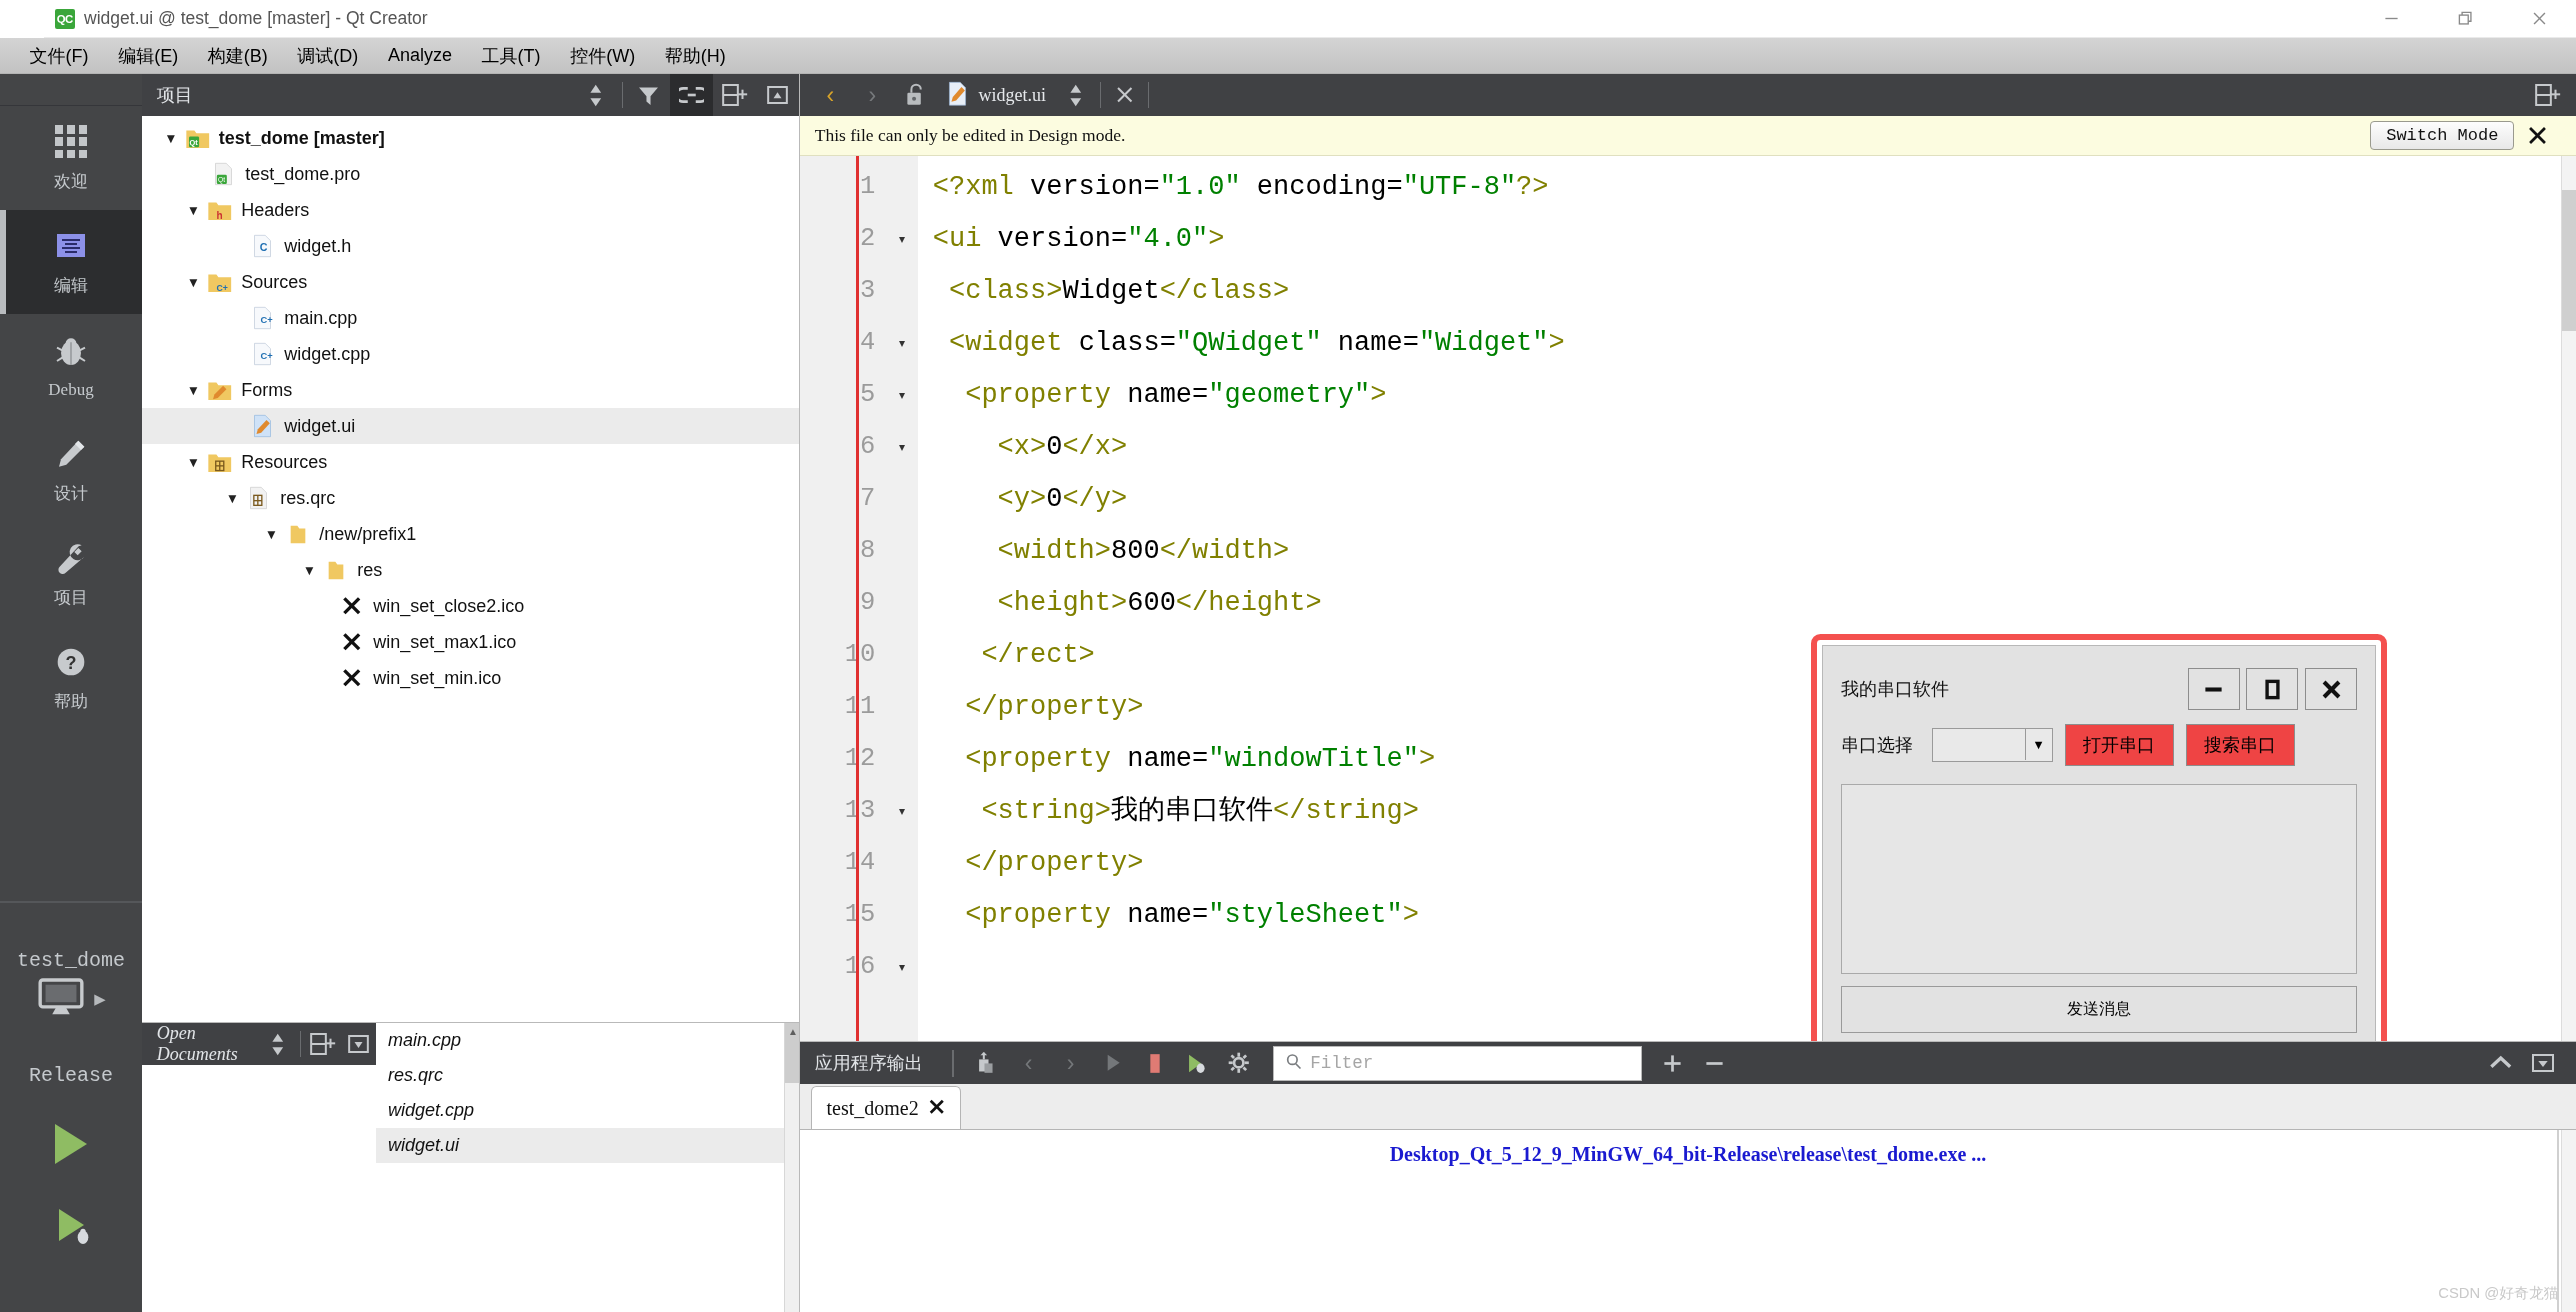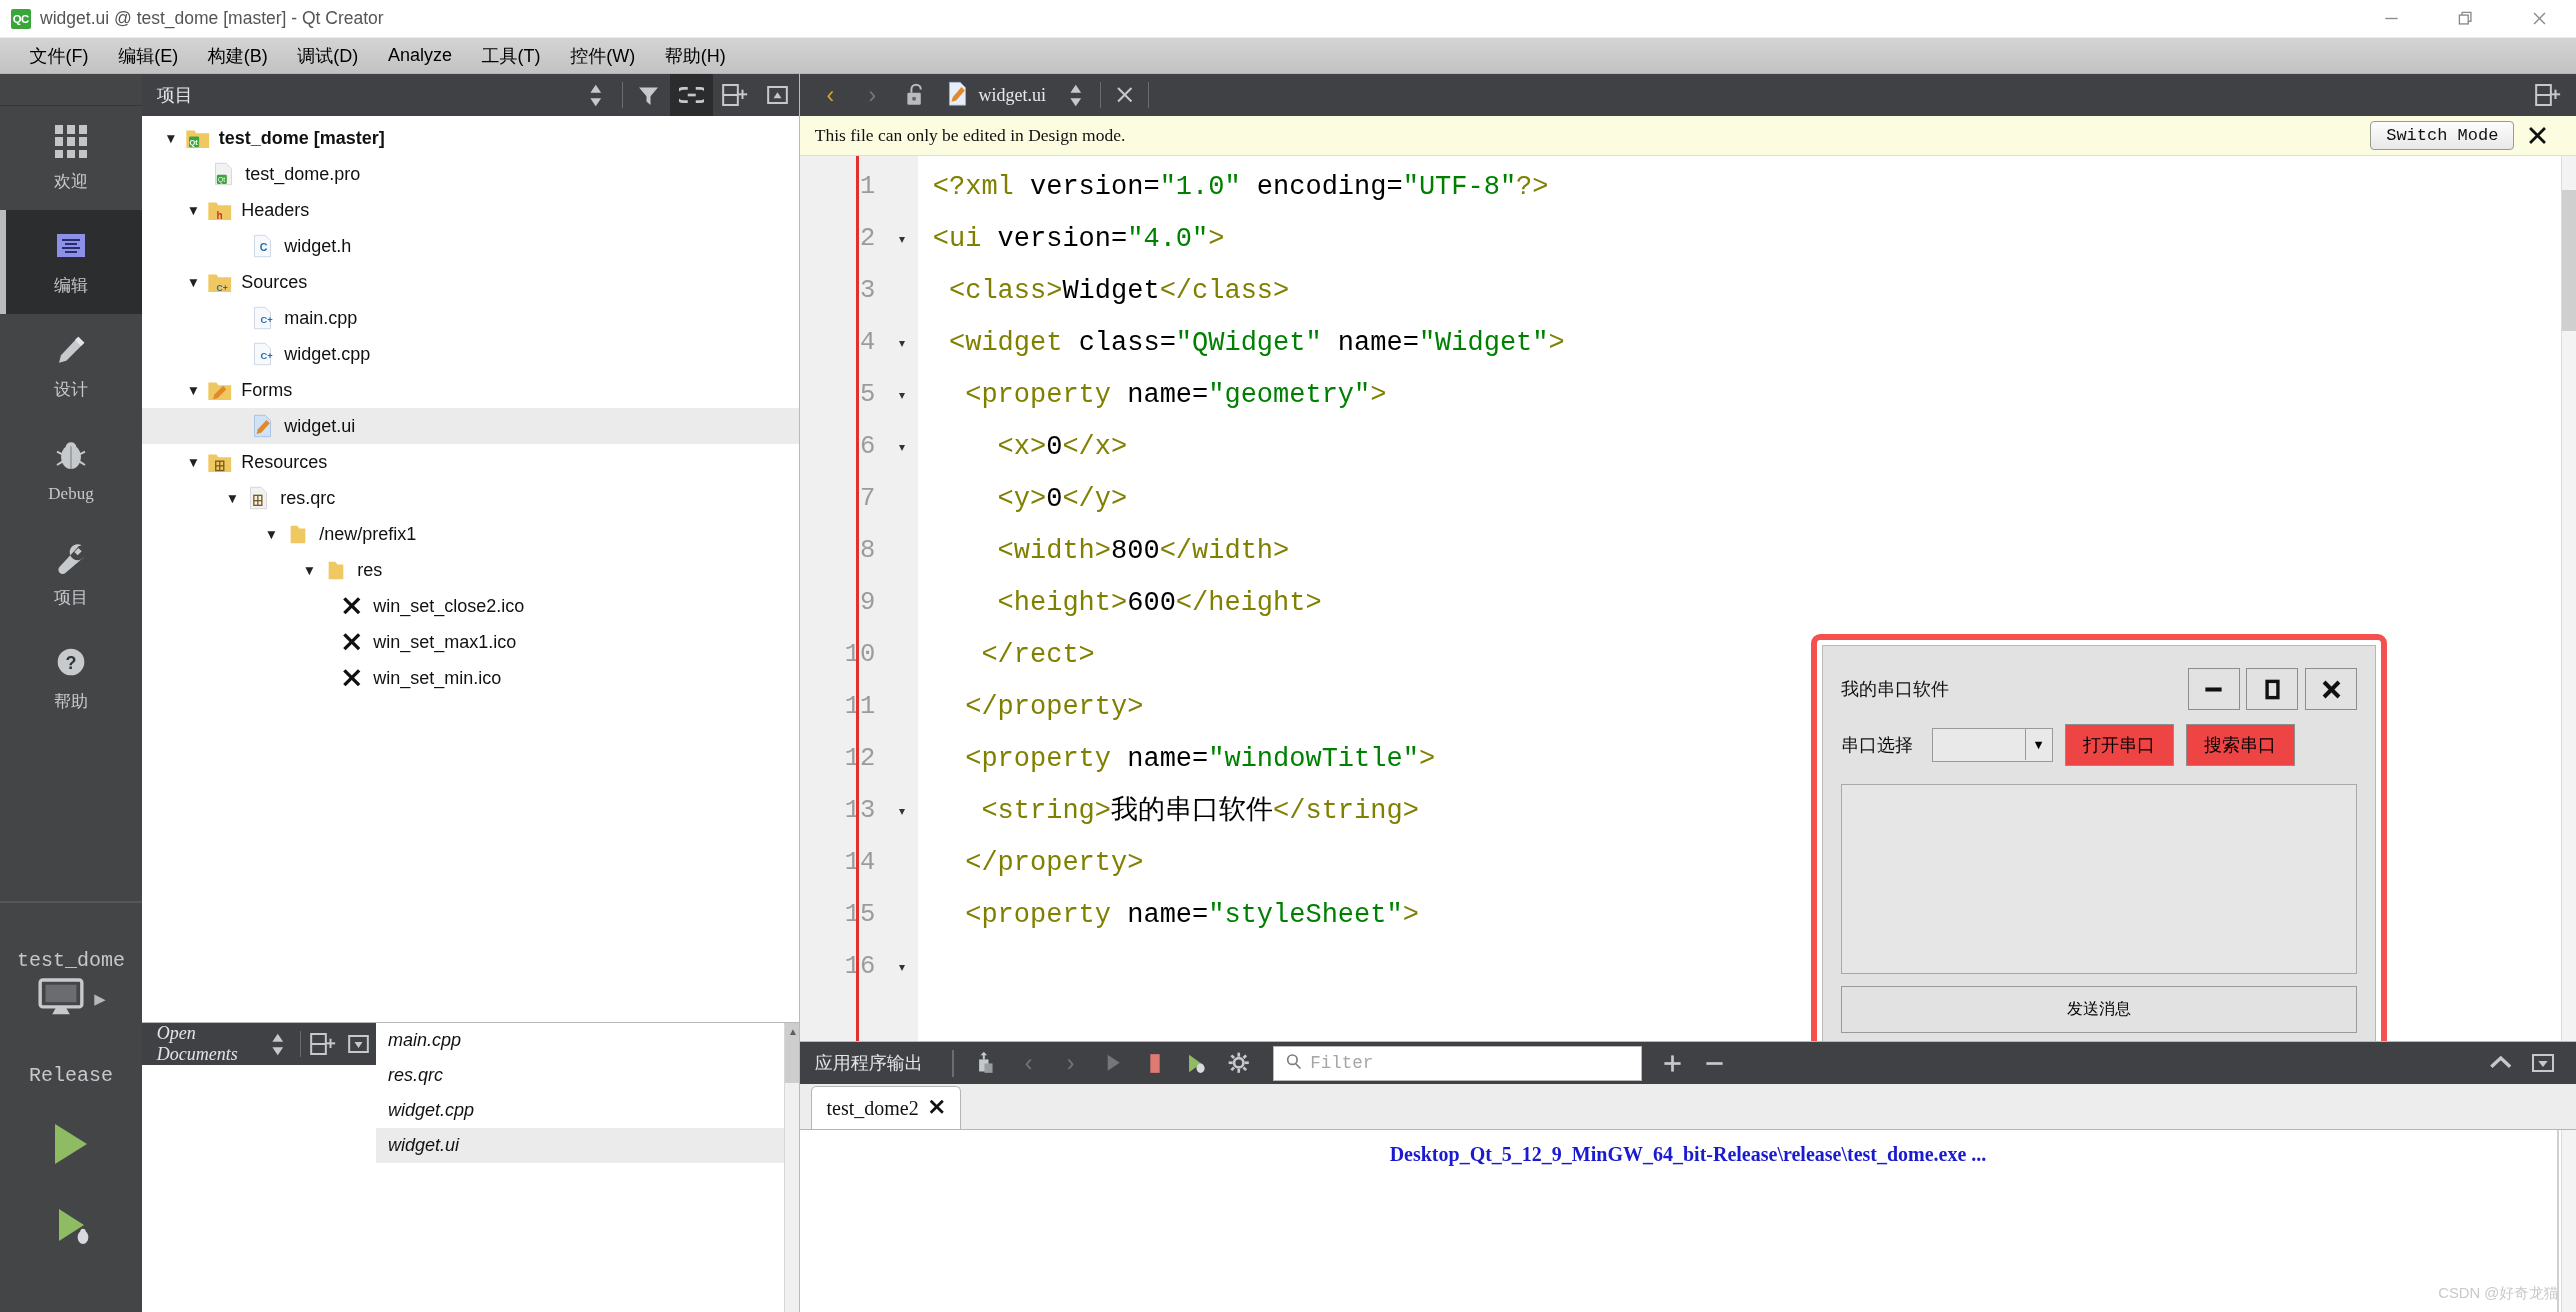--- a/index.html
+++ b/index.html
@@ -7,21 +7,21 @@
     width: 2576px; height: 1312px;
     font-family: "Liberation Sans", sans-serif;
     background: #ffffff;
     overflow: hidden;
   }
   .app { position: relative; width: 2576px; height: 1312px; display: flex; flex-direction: column; }
 
   
   .titlebar {
     height: 38px; background: #ffffff; display: flex; align-items: center;
-    flex: 0 0 38px; border-bottom: 0.7px solid #eaeaea;
+    flex: 0 0 38px; border-bottom: 0.7px solid #eaeaea; margin-left: 44px;
   }
   .tb-icon {
     width: 20px; height: 20px; margin-left: 10.7px; margin-right: 9.4px;
     background: #3aa63a; border-radius: 2px; color: #fff; font-size: 11.4px;
     font-weight: bold; display: flex; align-items: center; justify-content: center;
     font-family: "Liberation Sans", sans-serif; letter-spacing: -0.7px;
   }
   .tb-title { font-size: 17.5px; color: #555555; font-family: "Liberation Sans", sans-serif; }
   .tb-spacer { flex: 1; }
   .tb-btn {
@@ -244,40 +244,40 @@
               <i></i>
               <i class="s"></i>
             </div>
         </div>
         <div class="mode-label">编辑</div>
       </div>
 
       <div class="mode-item">
         <div class="mode-icon">
           <svg width="36" height="36" viewBox="0 0 54 54">
-              <path d="M38 7 L47 16 L20 43 L9 46 L12 35 Z" fill="#c7cacd"></path>
-              <path d="M38 7 L47 16 L42 21 L33 12 Z" fill="#e3e6e9"></path>
-            </svg>
-        </div>
-        <div class="mode-label">设计</div>
-      </div>
-
-      <div class="mode-item">
-        <div class="mode-icon">
-          <svg width="36" height="36" viewBox="0 0 54 54">
             <ellipse cx="27" cy="30" rx="15" ry="18" fill="#c7cacd"></ellipse>
             <ellipse cx="27" cy="15" rx="8" ry="7" fill="#c7cacd"></ellipse>
             <line x1="27" y1="14" x2="27" y2="48" stroke="#8e9194" stroke-width="2"></line>
             <line x1="6" y1="22" x2="14" y2="26" stroke="#c7cacd" stroke-width="3"></line>
             <line x1="48" y1="22" x2="40" y2="26" stroke="#c7cacd" stroke-width="3"></line>
             <line x1="6" y1="42" x2="14" y2="37" stroke="#c7cacd" stroke-width="3"></line>
             <line x1="48" y1="42" x2="40" y2="37" stroke="#c7cacd" stroke-width="3"></line>
           </svg>
         </div>
         <div class="mode-label">Debug</div>
+      </div>
+
+      <div class="mode-item">
+        <div class="mode-icon">
+          <svg width="36" height="36" viewBox="0 0 54 54">
+              <path d="M38 7 L47 16 L20 43 L9 46 L12 35 Z" fill="#c7cacd"></path>
+              <path d="M38 7 L47 16 L42 21 L33 12 Z" fill="#e3e6e9"></path>
+            </svg>
+        </div>
+        <div class="mode-label">设计</div>
       </div>
 
       <div class="mode-item">
         <div class="mode-icon">
           <svg width="36" height="36" viewBox="0 0 54 54">
               <path d="M43 8 a12 12 0 1 0 4 17 L19 49 a6 6 0 0 1-9-9 L35 13 a12 12 0 0 1 8-5 z M38 12 l-6 6 5 5 6-6 z" fill="#c7cacd"></path>
             </svg>
         </div>
         <div class="mode-label">项目</div>
       </div>

